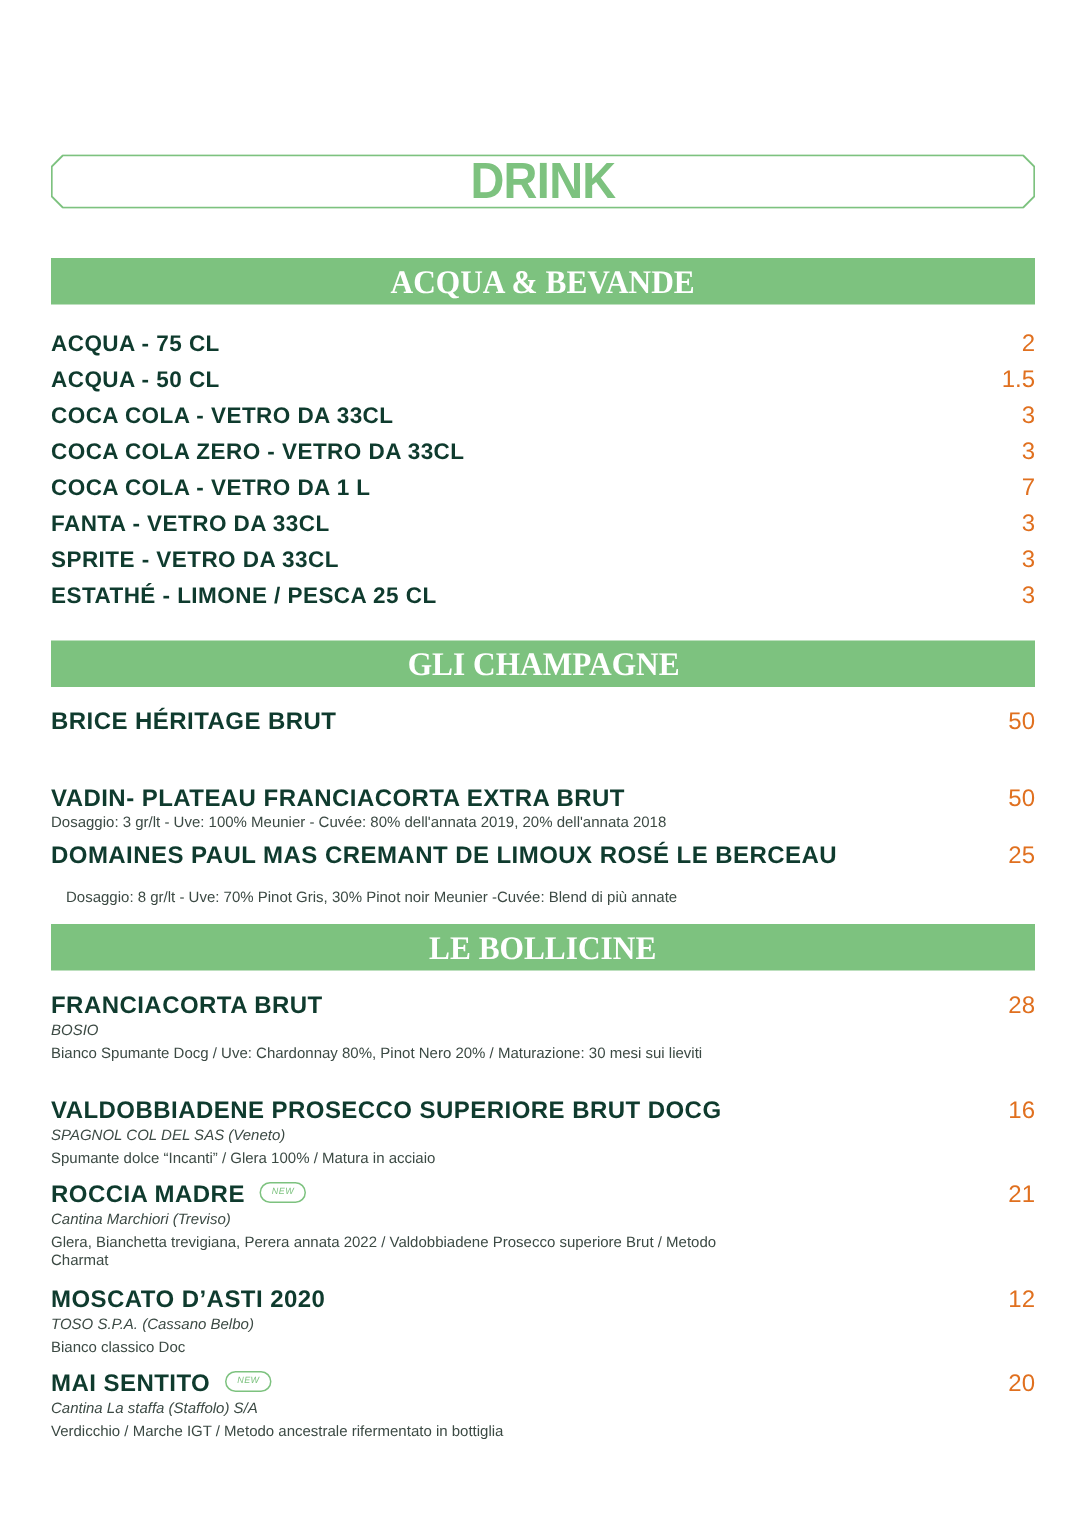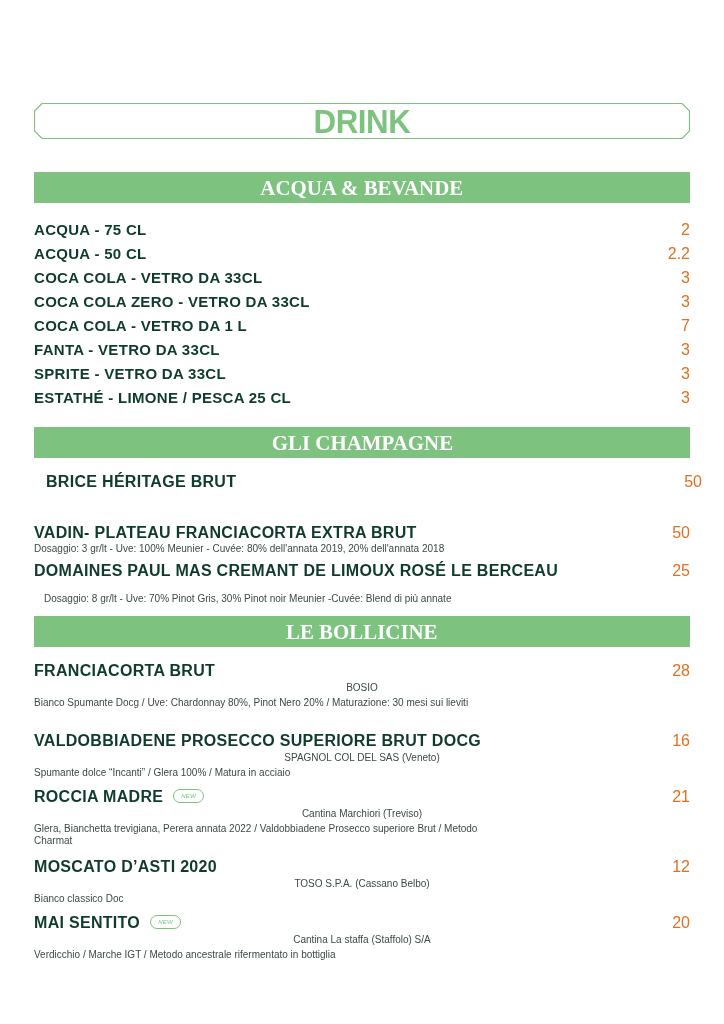--- a/index.html
+++ b/index.html
@@ -31,21 +31,21 @@
       position: absolute; right: 0; top: 0; font-size: 16px; color: #e0701f;
     }
     .row.simple { height: 24px; }
     .row.simple .item-name { line-height: 24px; font-size: 15px; }
     .row.simple .item-price { line-height: 24px; }
 
     .item-desc {
       font-size: 10px; color: #3c4a44; line-height: 12px; width: 470px;
     }
     .item-producer {
-      font-size: 10px; color: #3c4a44; line-height: 13px; text-align: center;
+      font-size: 10px; font-style: italic; color: #3c4a44; line-height: 13px;
     }
     .wine .item-name { font-size: 16px; line-height: 20px; }
     .wine .item-price { line-height: 20px; }
     .wine .item-desc { margin-top: 3px; }
 
     .new-badge {
       display: inline-block; vertical-align: middle; margin-left: 10px;
       border: 1px solid #7dc27f; border-radius: 7px; color: #7dc27f;
       font-size: 6px; font-style: italic; line-height: 12px; height: 14px; padding: 0 7px;
       font-weight: normal; position: relative; top: -2px;
@@ -64,21 +64,21 @@
 <div class="section-bar" style="top:172px;">
   <span>ACQUA &amp; BEVANDE</span>
 </div>
 
 <div class="row simple" style="top:218px;">
   <div class="item-name">ACQUA - 75 CL</div>
   <div class="item-price">2</div>
 </div>
 <div class="row simple" style="top:242px;">
   <div class="item-name">ACQUA - 50 CL</div>
-  <div class="item-price">2.2</div>
+  <div class="item-price">1.5</div>
 </div>
 <div class="row simple" style="top:266px;">
   <div class="item-name">COCA COLA - VETRO DA 33CL</div>
   <div class="item-price">3</div>
 </div>
 <div class="row simple" style="top:290px;">
   <div class="item-name">COCA COLA ZERO - VETRO DA 33CL</div>
   <div class="item-price">3</div>
 </div>
 <div class="row simple" style="top:314px;">
@@ -95,21 +95,21 @@
 </div>
 <div class="row simple" style="top:386px;">
   <div class="item-name">ESTATHÉ - LIMONE / PESCA 25 CL</div>
   <div class="item-price">3</div>
 </div>
 
 <div class="section-bar" style="top:427px;">
   <span>GLI CHAMPAGNE</span>
 </div>
 
-<div class="row wine" style="top:472px;margin-left:12px;">
+<div class="row wine" style="top:472px;">
   <div class="item-name">BRICE HÉRITAGE BRUT</div>
   <div class="item-price">50</div>
 </div>
 <div class="row wine" style="top:523px;">
   <div class="item-name">VADIN- PLATEAU FRANCIACORTA EXTRA BRUT</div>
   <div class="item-price">50</div>
   <div class="item-desc" style="margin-top:0;width:600px;">Dosaggio: 3 gr/lt - Uve: 100% Meunier - Cuvée: 80% dell'annata 2019, 20% dell'annata 2018</div>
 </div>
 <div class="row wine" style="top:561px;">
   <div class="item-name">DOMAINES PAUL MAS CREMANT DE LIMOUX ROSÉ LE BERCEAU</div>

